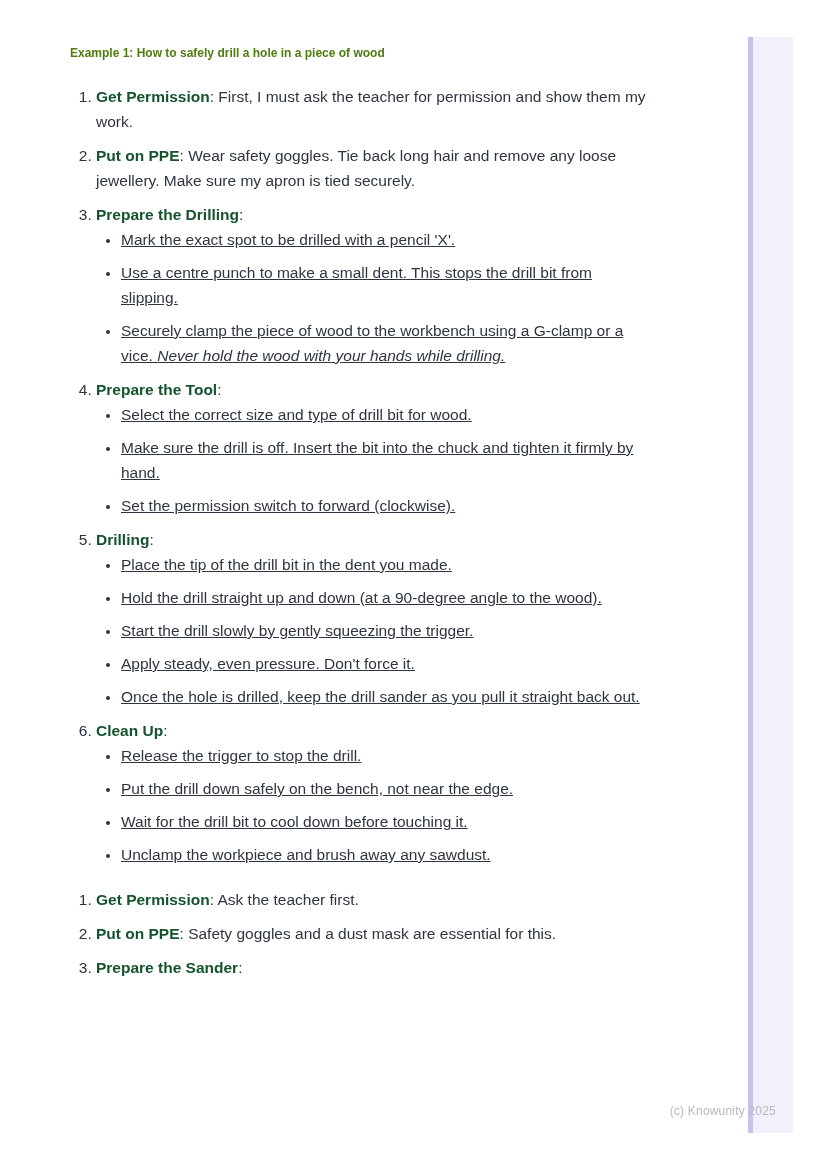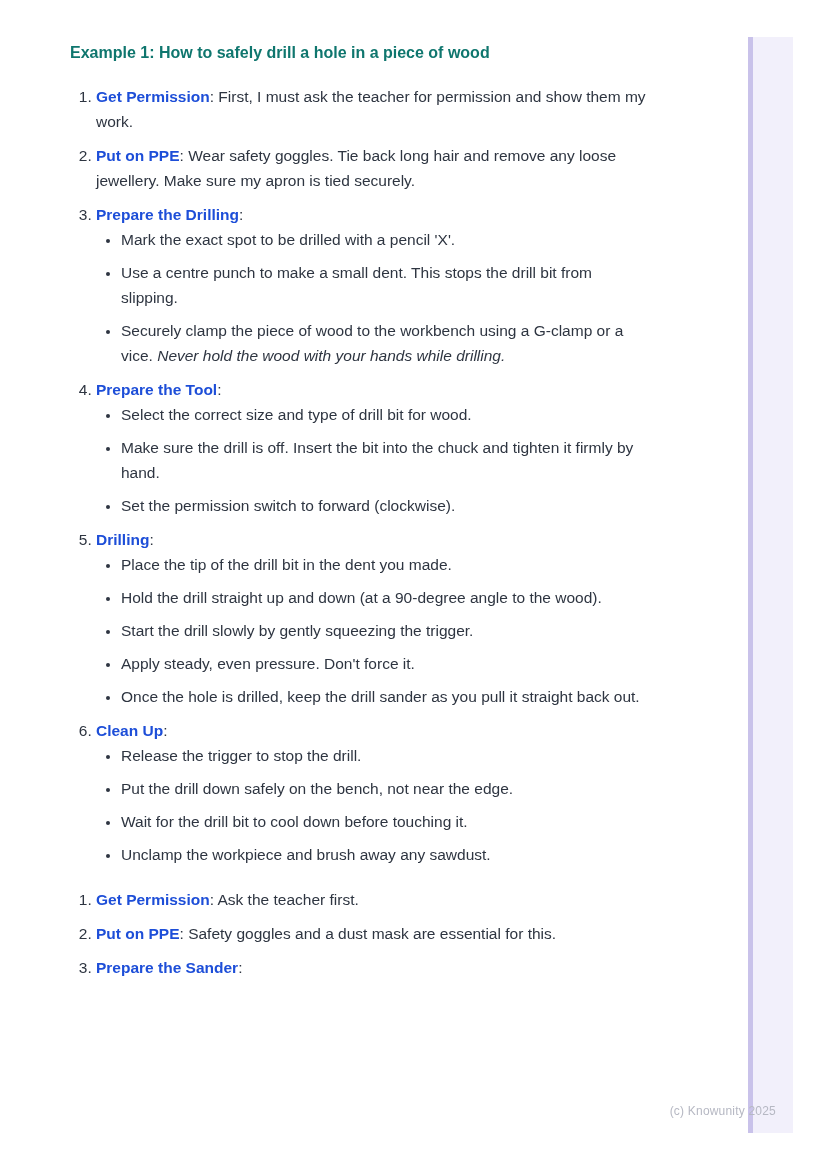--- a/index.html
+++ b/index.html
@@ -14,39 +14,40 @@
   }
   .content {
     position: absolute;
     top: 0; left: 70px;
     width: 581px;
     padding-top: 42px;
     font-size: 15.5px;
     line-height: 25px;
   }
   .heading {
-    font-size: 16px;
+    font-size: 12px;
     font-weight: 700;
-    color: #0f766e;
+    color: #4d7c0f;
     line-height: 22px;
     margin: 22px 0 0 0;
   }
   .heading:first-child { margin-top: 0; }
   ol {
     margin: 20px 0 0 0;
     padding: 0 0 0 26px;
     list-style: decimal;
   }
   ol > li { margin: 9px 0 0 0; }
   ol > li:first-child { margin-top: 0; }
-  strong { font-weight: 700; color: #1d4ed8; }
+  strong { font-weight: 700; color: #14532d; }
   ul {
     margin: 0 0 8px 0;
     padding: 0 0 0 25px;
     list-style: disc;
+    text-decoration: underline;
   }
   ul > li { margin: 8px 0 0 0; }
   ul > li:first-child { margin-top: 0; }
   ul > li::marker { font-size: 0.9em; color: #2e3541; }
   em { font-style: italic; text-align: right; }
   .page-strip {
     position: absolute;
     left: 748px; top: 37px;
     width: 45px; height: 1096px;
     background: #f2f0fb;

